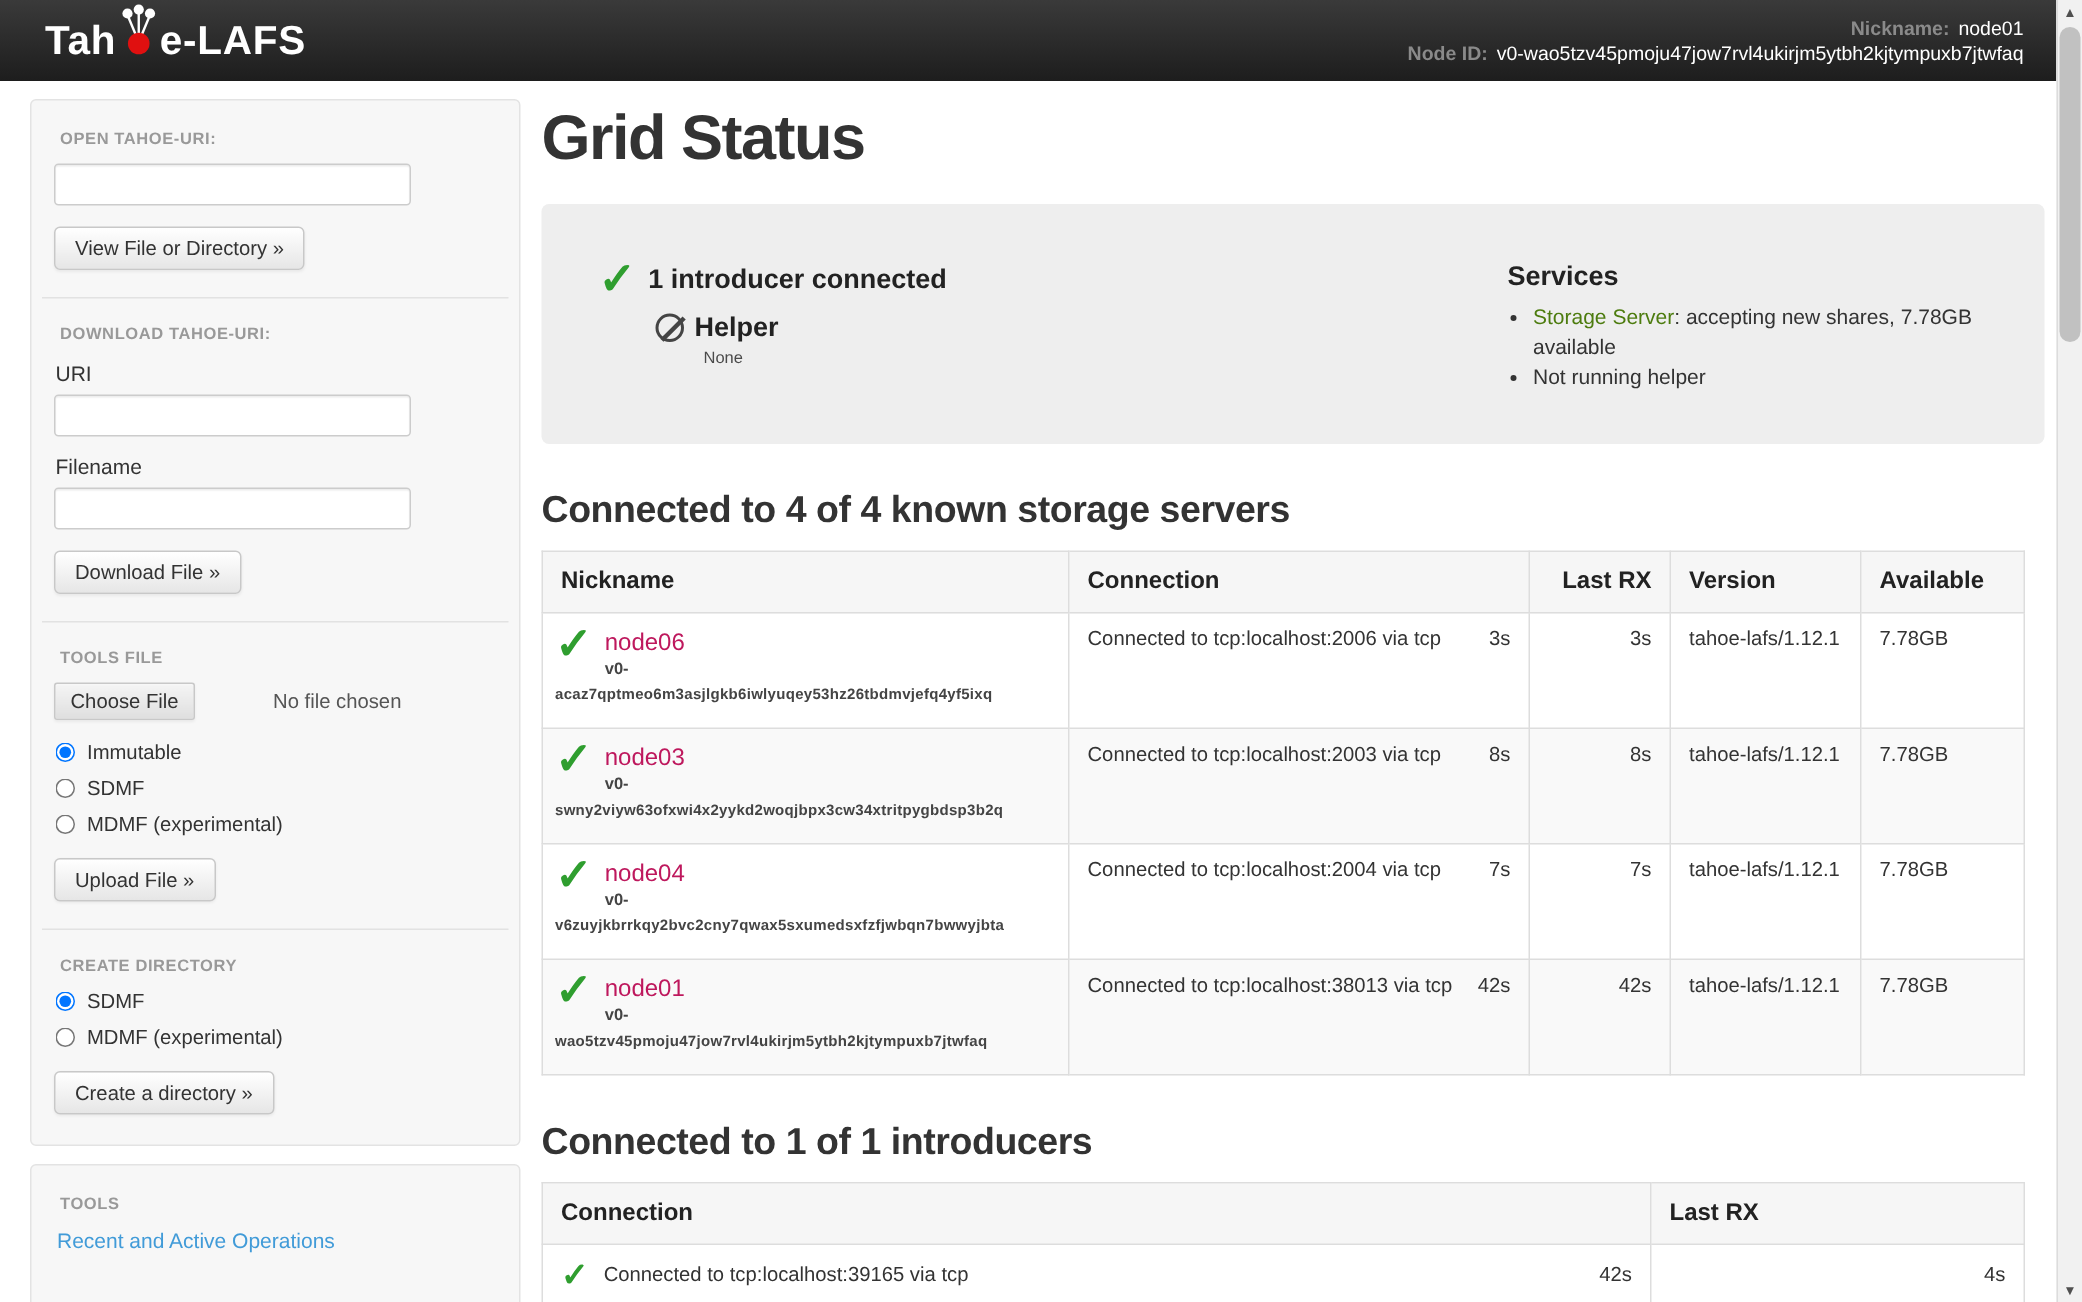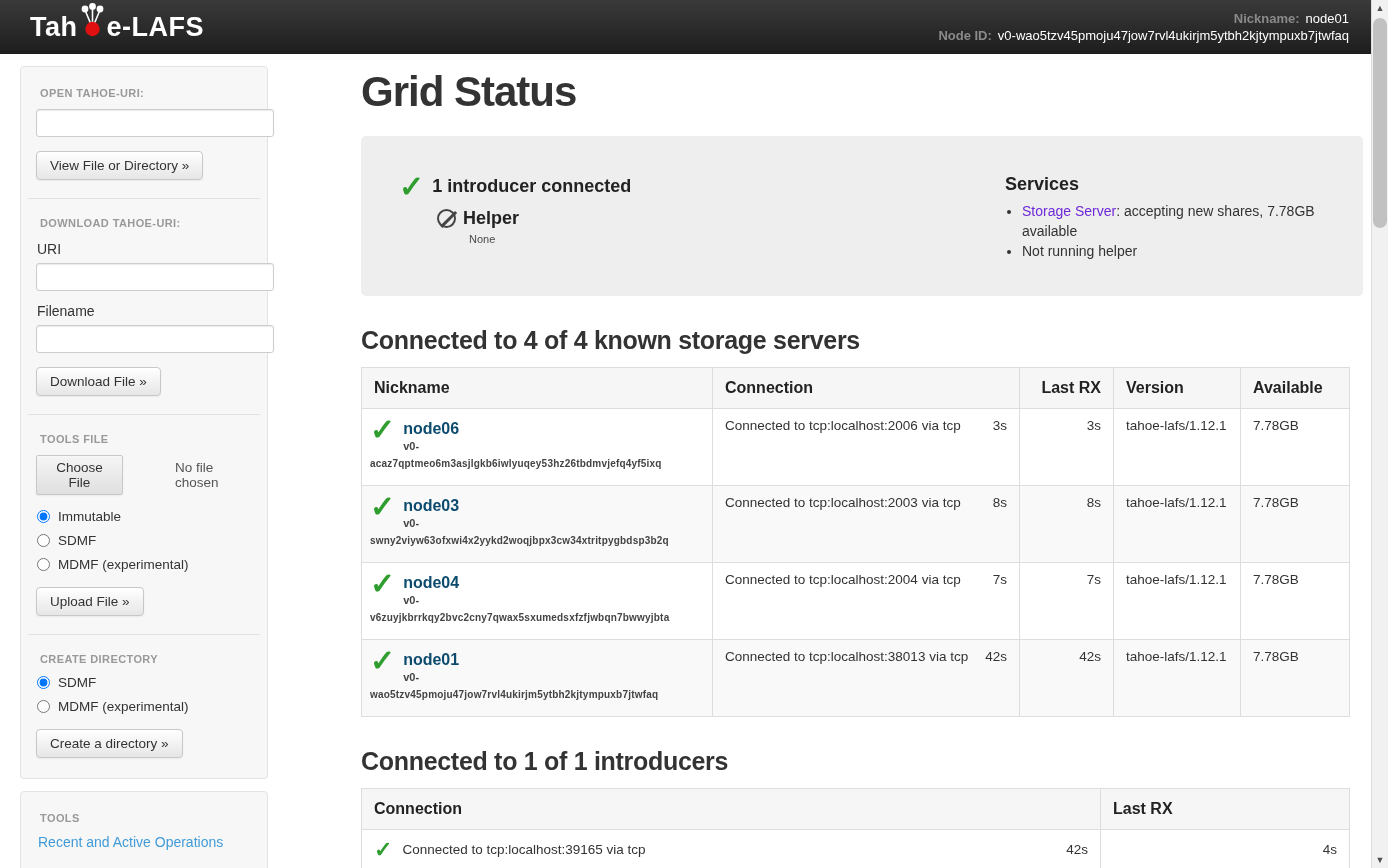--- a/index.html
+++ b/index.html
@@ -37,21 +37,21 @@
   .scrollbar .thumb { position:absolute; left:1px; top:18px; width:14px; height:210px; background:#c1c1c1; border-radius:7px; }
 
   
   .content { display:flex; padding:12px 0 0 20px; }
   .sidebar { width:312px; flex:none; }
   .main { width:1002px; margin-left:29px; flex:none; }
 
   
   .side-box {
     background:#f7f7f7; border:1px solid #e3e3e3; border-radius:4px;
-    padding:20px 15px; width:248px;
+    padding:20px 15px; width:327px;
   }
   .side-box + .side-box { margin-top:12px; }
   .side-label { color:#999; font-weight:bold; font-size:11px; letter-spacing:.4px; margin:0 0 10px 4px; }
   .divider { border:0; border-top:1px solid #e2e2e2; margin:18px -8px; }
   .field-label { font-size:14px; color:#333; margin:12px 0 6px 1px; }
   .text-input {
     width:238px; height:28px; border:1px solid #ccc; border-radius:3px;
     padding:4px 6px; font-family:"Liberation Sans",sans-serif; font-size:13px;
     box-shadow:inset 0 1px 1px rgba(0,0,0,0.08);
   }
@@ -79,41 +79,41 @@
   .check.big { font-size:30px; margin:-2px 8px 0 0; }
   .status-text { font-size:18px; font-weight:bold; color:#222; line-height:24px; }
   .helper-line { margin:4px 0 0 38px; display:flex; align-items:center; }
   .no-icon { position:relative; width:19px; height:19px; border:2.5px solid #444; border-radius:50%; margin-right:7px; flex:none; }
   .no-icon::before { content:""; position:absolute; left:-1px; top:7.5px; width:21px; height:2.5px; background:#444; transform:rotate(-45deg); }
   .helper-none { margin:3px 0 0 70px; font-size:11px; color:#4a4a4a; }
   .services { width:330px; padding-right:2px; }
   .services h3 { font-size:18px; font-weight:bold; margin:0 0 7px 0; color:#222; }
   .services ul { margin:0; padding-left:17px; }
   .services li { font-size:14px; line-height:19.5px; color:#333; margin-bottom:1px; }
-  a.inline-link { color:#6d28d9; text-decoration:none; }
+  a.inline-link { color:#4d7c0f; text-decoration:none; }
 
   h2.section-heading { font-size:25px; font-weight:bold; color:#333; margin:30px 0 12px 0; letter-spacing:-.3px; }
 
   table.grid { border-collapse:collapse; table-layout:fixed; }
   table.grid th, table.grid td { border:1px solid #ddd; }
   table.grid th { background:#f6f6f6; font-size:16px; font-weight:bold; color:#222; text-align:left; padding:11px 12px; }
   table.grid th.right { text-align:right; }
   table.grid td { padding:9px 12px; font-size:13.5px; color:#333; vertical-align:top; }
   tr.striped td { background:#f9f9f9; }
 
   .servers-table { width:988px; }
   .servers-table .col-nick { width:351px; }
   .servers-table .col-conn { width:307px; }
   .servers-table .col-rx   { width:94px; }
   .servers-table .col-ver  { width:127px; }
   .servers-table .col-avl  { width:109px; }
   .servers-table td { height:77px; }
   .nick-cell { padding:8px 8px 6px 8px !important; }
   .nick-top { display:flex; }
-  .nick-name { font-size:16px; font-weight:bold; color:#0c4a6e; line-height:19px; margin-top:2px; }
+  .nick-name { font-size:16px; font-weight:normal; color:#be185d; line-height:19px; margin-top:2px; }
   .nick-v0 { font-size:11px; font-weight:bold; color:#444; margin-top:2px; }
   .nick-hash { font-size:10px; font-weight:bold; color:#444; margin-top:6px; letter-spacing:.2px; white-space:nowrap; }
   .conn-cell { display:flex; justify-content:space-between;text-align:center; }
   .conn-age { margin-left:8px; }
   .rx-cell { text-align:right; }
 
   .intro-table { width:988px; }
   .intro-table .col-conn { width:739px; }
   .intro-table .col-rx { width:249px; }
   .intro-table td { height:64px; }

